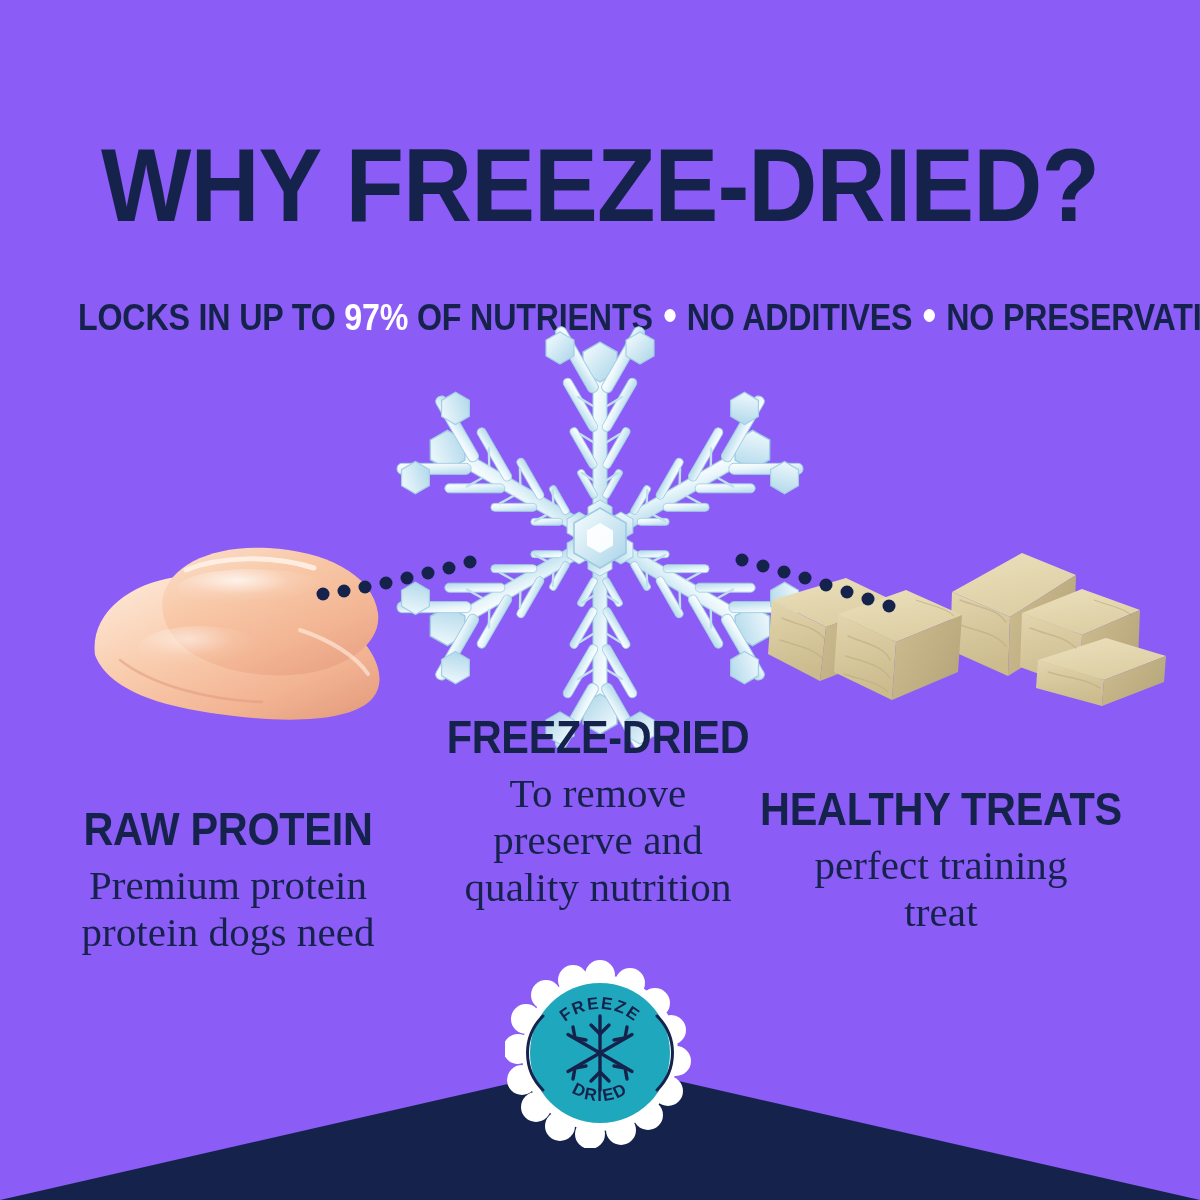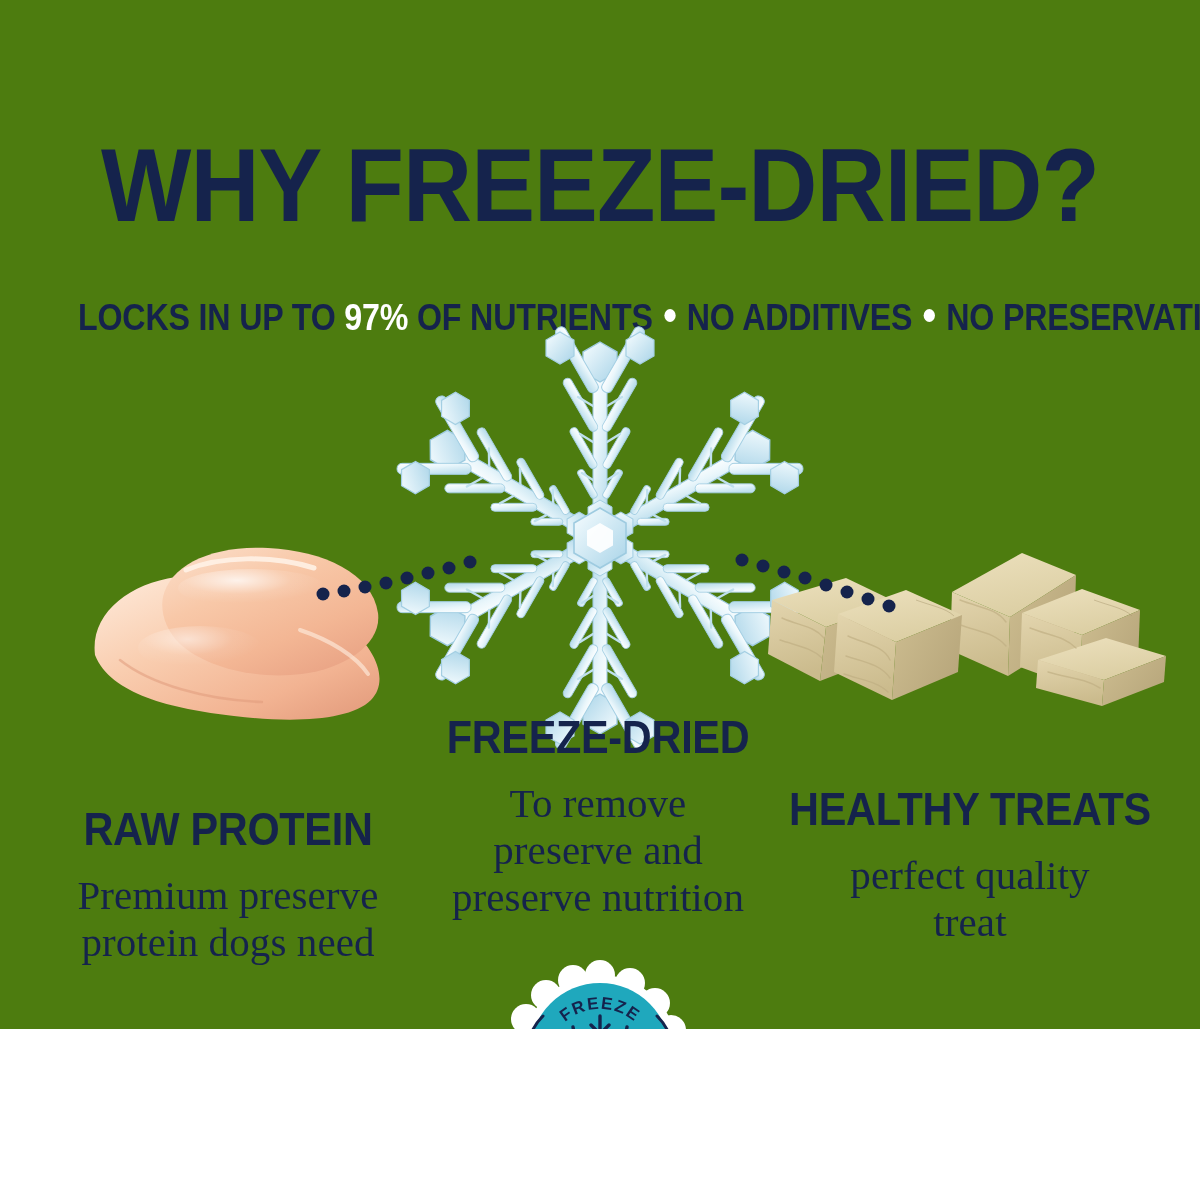--- a/index.html
+++ b/index.html
@@ -3,23 +3,23 @@
 <meta charset="utf-8">
 <style>
   html, body {
     margin: 0;
     padding: 0;
     background: #ffffff;
   }
   #page {
     position: relative;
     width: 1200px;
-    height: 1029px;
+    height: 1200px;
     overflow: hidden;
-    background: #4d7c0f;
+    background: #8b5cf6;
     font-family: "Liberation Sans", sans-serif;
     -webkit-font-smoothing: antialiased;
   }
 
   
   .bottom-chevron {
     position: absolute;
     left: 0;
     top: 0;
     width: 1200px;
@@ -97,26 +97,26 @@
     transform: scaleX(0.90);
     transform-origin: 50% 50%;
     white-space: nowrap;
   }
   .col-body {
     font-family: "Liberation Serif", serif;
     font-weight: 400;
     font-size: 41px;
     line-height: 47px;
     letter-spacing: 0.1px;
-    margin-top: 18px;
+    margin-top: 8px;
   }
 
   #col-left  { left: 18px;  top: 804px; width: 420px; }
   #col-mid   { left: 388px; top: 712px; width: 420px; }
-  #col-right { left: 760px; top: 784px; width: 420px; }
+  #col-right { left: 731px; top: 784px; width: 420px; }
 
   
   .badge {
     position: absolute;
     left: 505px;
     top: 958px;
     width: 190px;
     height: 190px;
   }
 </style>
@@ -313,38 +313,38 @@
       <circle cx="826" cy="585" r="6.5"></circle>
       <circle cx="847" cy="592" r="6.5"></circle>
       <circle cx="868" cy="599" r="6.5"></circle>
       <circle cx="889" cy="606" r="6.5"></circle>
     </g>
   </svg>
 
   <div class="col" id="col-left">
     <div class="col-heading">RAW PROTEIN</div>
     <div class="col-body">
-      <div>Premium preserve</div>
+      <div>Premium protein</div>
       <div>protein dogs need</div>
     </div>
   </div>
 
   <div class="col" id="col-mid">
     <div class="col-heading">FREEZE-DRIED</div>
     <div class="col-body">
       <div>To remove</div>
       <div>preserve and</div>
-      <div>preserve nutrition</div>
+      <div>quality nutrition</div>
     </div>
   </div>
 
   <div class="col" id="col-right">
     <div class="col-heading">HEALTHY TREATS</div>
     <div class="col-body">
-      <div>perfect quality</div>
+      <div>perfect training</div>
       <div>treat</div>
     </div>
   </div>
 
   <svg class="badge" viewBox="0 0 190 190">
     <defs>
       <path id="arcTop" d="M 42,104 A 53,53 0 0 1 148,104" fill="none"></path>
       <path id="arcBot" d="M 44,92 A 51,51 0 0 0 146,92" fill="none"></path>
       <g id="seal-scallop">
 

